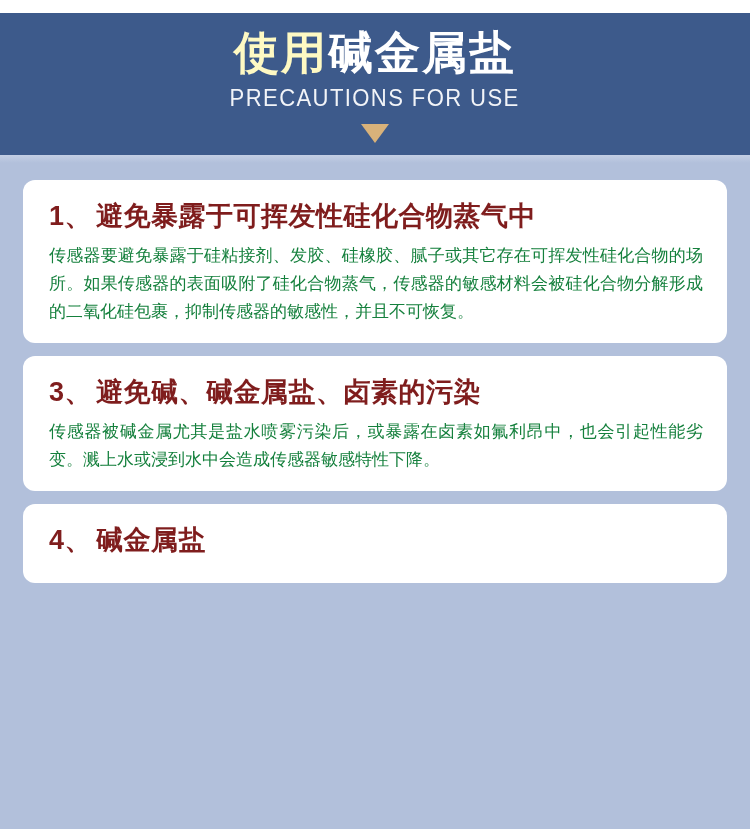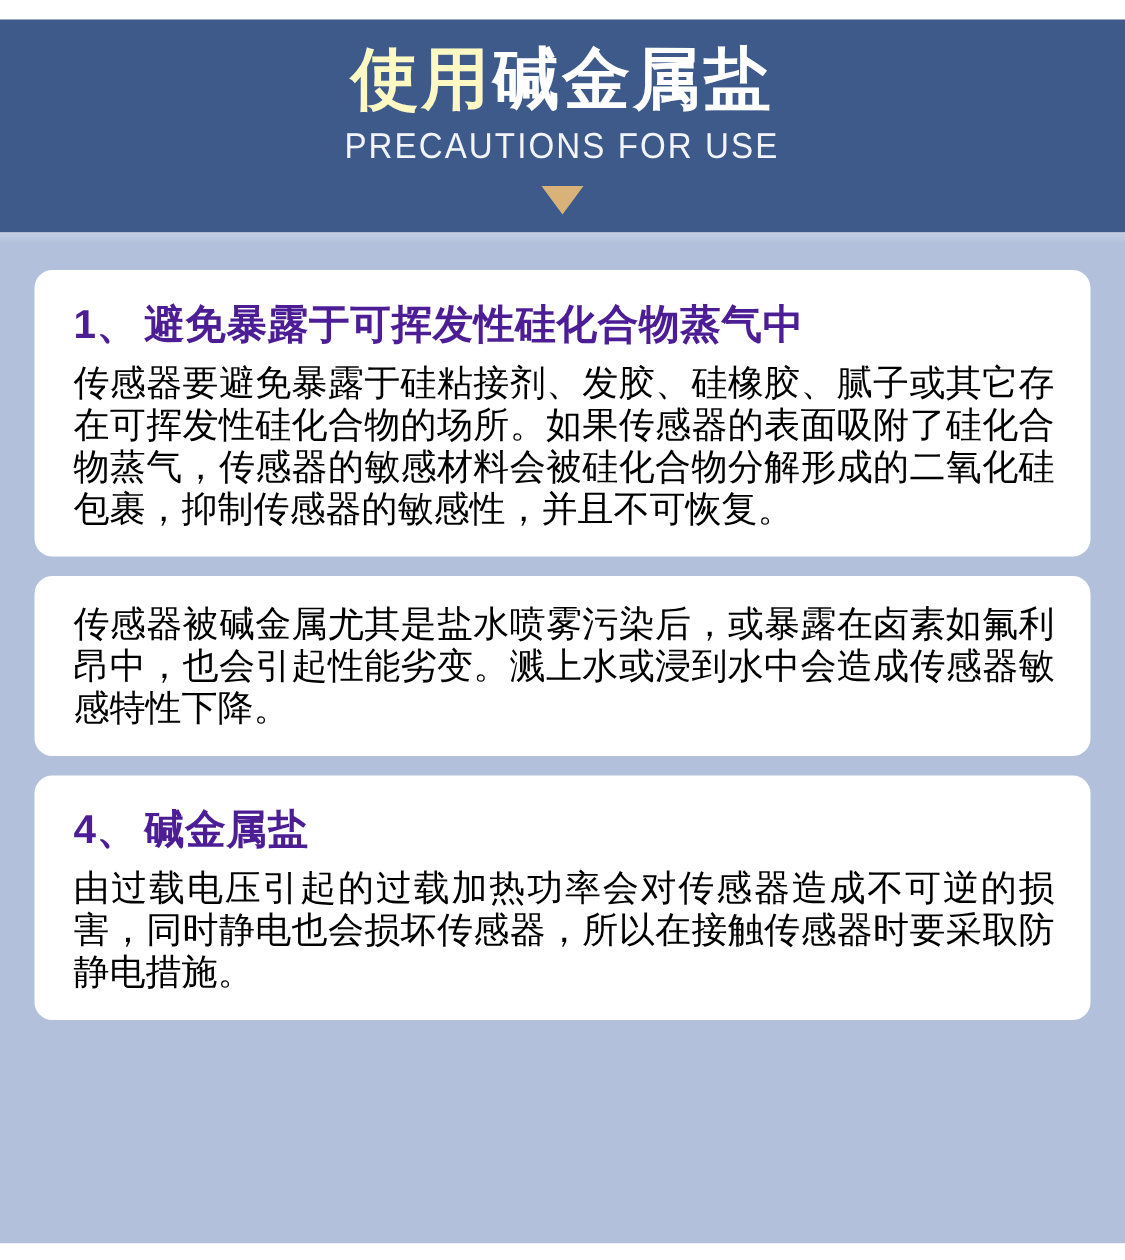--- a/index.html
+++ b/index.html
@@ -52,28 +52,28 @@
     overflow: hidden;
   }
   .card {
     background: #ffffff;
     border-radius: 12px;
     padding: 19px 24px 17px 26px;
     margin-bottom: 13px;
   }
   .card-title {
     font-size: 27px; line-height: 34px; font-weight: bold;
-    color: #4c1d95; letter-spacing: 0.5px;
+    color: #7f1d1d; letter-spacing: 0.5px;
     margin-bottom: 9px;
     white-space: nowrap;
   }
   .card-title .num { margin-right: 4px; }
   .card-body {
-    font-size: 24px; line-height: 28px;
-    color: #000000;
+    font-size: 17px; line-height: 28px;
+    color: #15803d;
     text-align: justify;
   }
 </style>
 </head>
 <body>
 
 <div class="page">
   <div class="top-strip"></div>
 
   <header class="hero">
@@ -84,24 +84,24 @@
 
   <main class="content">
 
     <section class="card">
       <h2 class="card-title"><span class="num">1、</span><span>避免暴露于可挥发性硅化合物蒸气中</span></h2>
       <p class="card-body">传感器要避免暴露于硅粘接剂、发胶、硅橡胶、腻子或其它存在可挥发性硅化合物的场所。如果传感器的表面吸附了硅化合物蒸气，传感器的敏感材料会被硅化合物分解形成的二氧化硅包裹，抑制传感器的敏感性，并且不可恢复。</p>
     </section>
 
 
     <section class="card">
+      <h2 class="card-title"><span class="num">3、</span><span>避免碱、碱金属盐、卤素的污染</span></h2>
       <p class="card-body">传感器被碱金属尤其是盐水喷雾污染后，或暴露在卤素如氟利昂中，也会引起性能劣变。溅上水或浸到水中会造成传感器敏感特性下降。</p>
     </section>
 
     <section class="card">
       <h2 class="card-title"><span class="num">4、</span><span>碱金属盐</span></h2>
-      <p class="card-body">由过载电压引起的过载加热功率会对传感器造成不可逆的损害，同时静电也会损坏传感器，所以在接触传感器时要采取防静电措施。</p>
     </section>
 
   </main>
 
   <div class="bottom-strip"></div>
 </div>
 
 </body></html>

